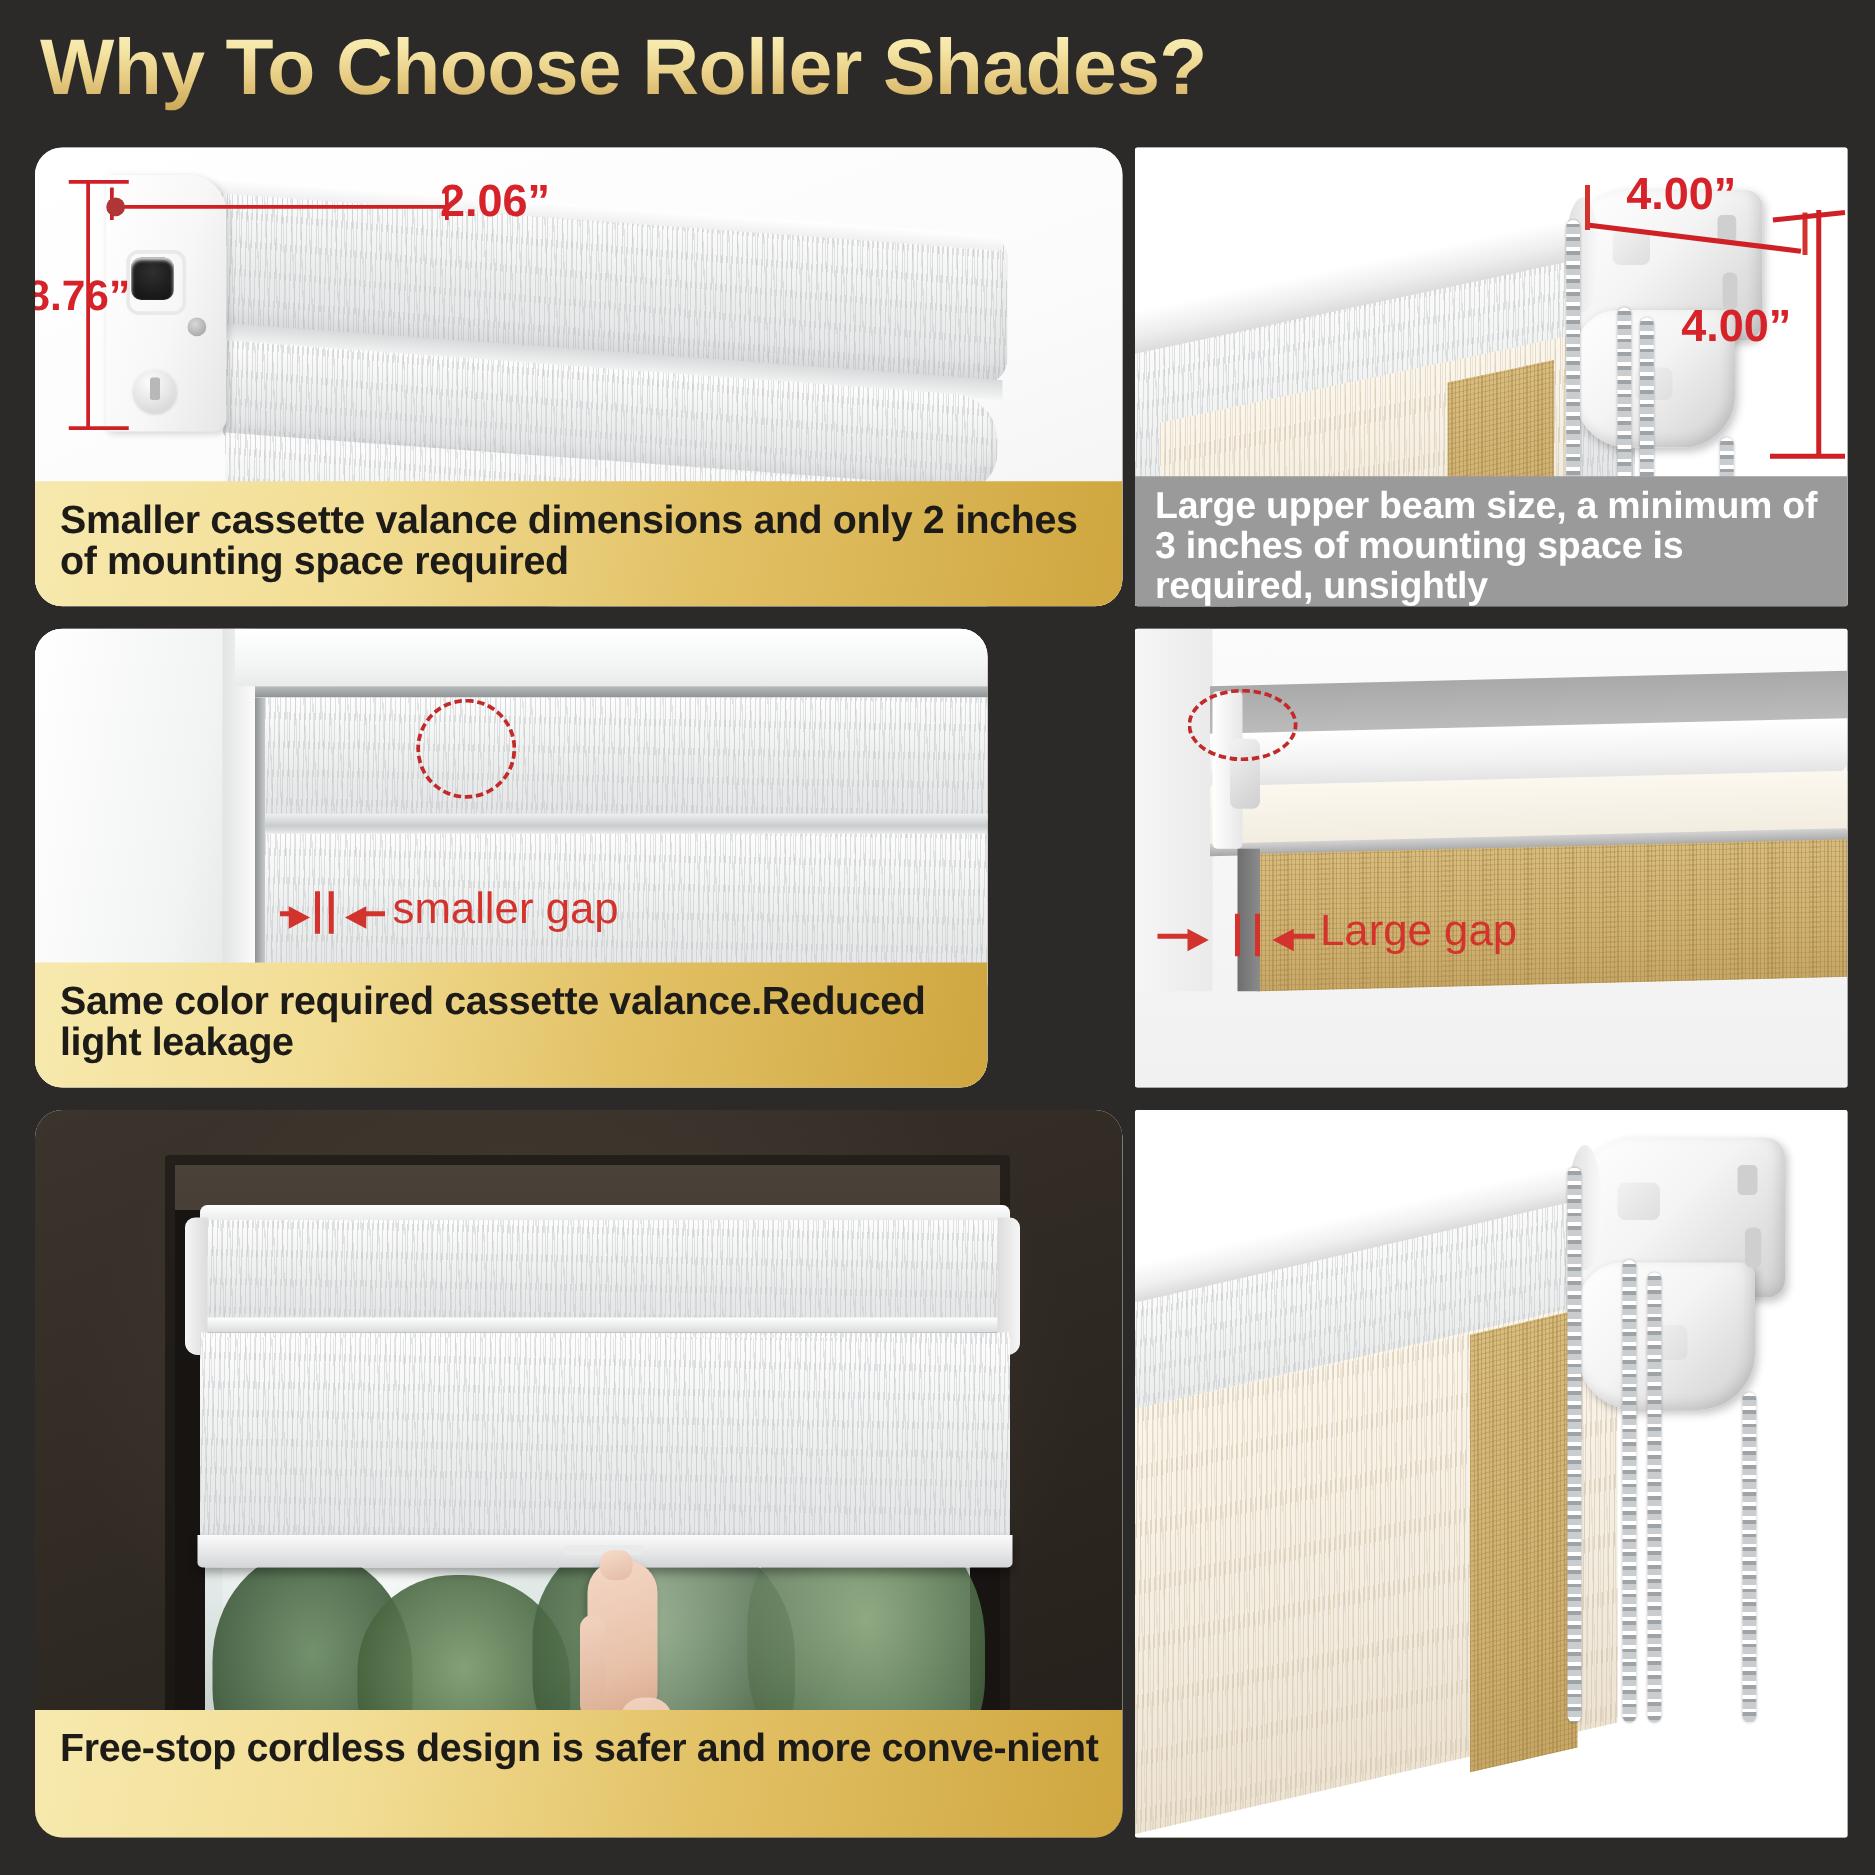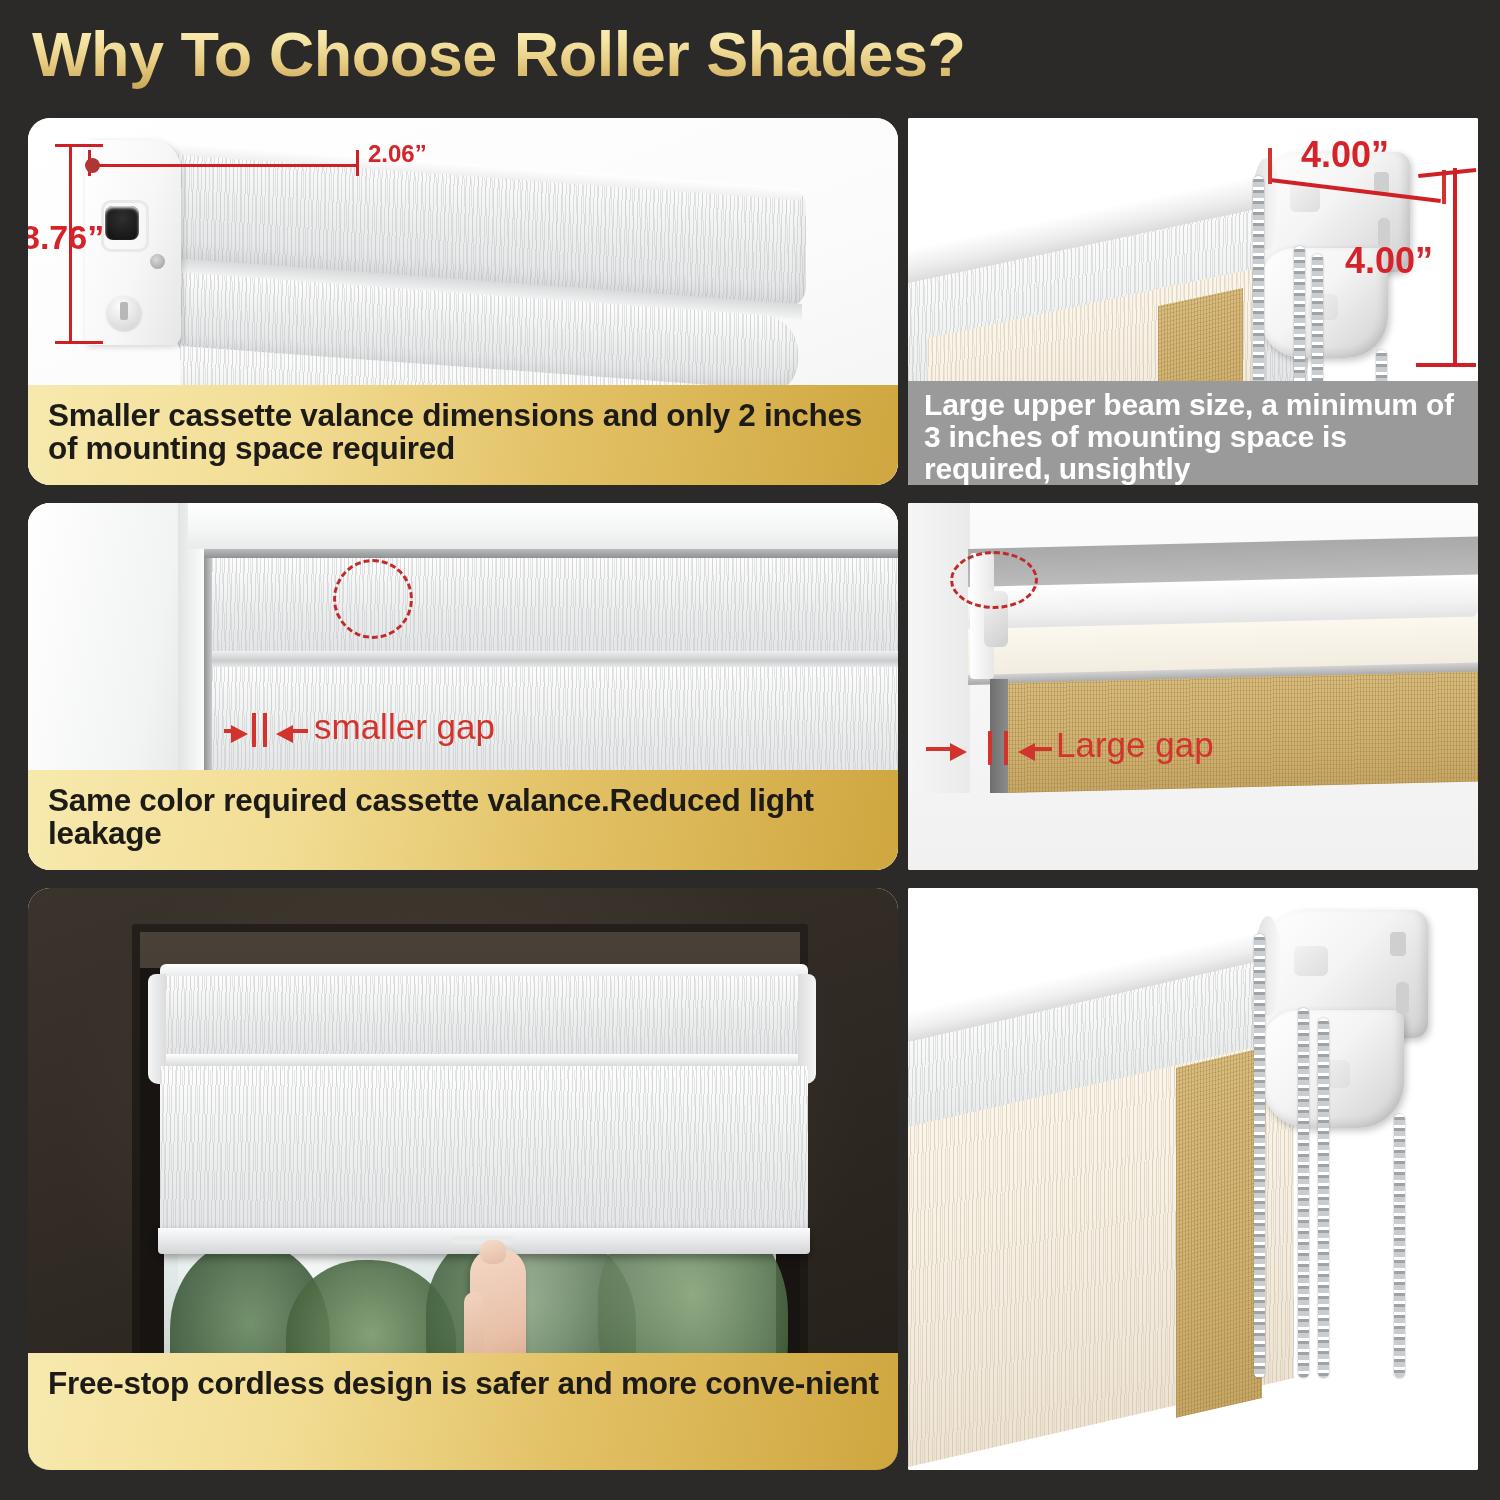--- a/index.html
+++ b/index.html
@@ -142,21 +142,21 @@
 
     <div class="dimline" style="left:41px;top:26px;width:3px;height:200px;"></div>
     <div class="dimline" style="left:27px;top:26px;width:48px;height:3px;"></div>
     <div class="dimline" style="left:27px;top:223px;width:48px;height:3px;"></div>
     <div class="dimtext" style="left:-7px;top:100px;font-size:34px;">8.76”</div>
 
     <div class="dimline" style="left:60px;top:46px;width:270px;height:3px;"></div>
     <div class="dimline" style="left:60px;top:32px;width:3px;height:26px;"></div>
     <div class="dimline" style="left:328px;top:32px;width:3px;height:26px;"></div>
     <div style="position:absolute;left:57px;top:40px;width:15px;height:15px;border-radius:50%;background:#b03535;"></div>
-    <div class="dimtext" style="left:340px;top:22px;font-size:24px;">2.06”</div>
+    <div class="dimtext" style="left:324px;top:22px;font-size:36px;">2.06”</div>
   </div>
   <div class="cap gold" style="height:100px;">Smaller cassette valance dimensions and only 2 inches of mounting space required</div>
 </div>
 
 <div class="panel right" style="left:908px;top:118px;width:570px;height:367px;">
   <div class="art">
     <div style="position:absolute;inset:0;background:#ffffff;"></div>
 
     <div class="fabric-white" style="position:absolute;left:-20px;top:62px;width:420px;height:210px;
         transform:skewY(-12deg);transform-origin:right top;"></div>
@@ -195,21 +195,21 @@
     <div class="dimtext" style="left:393px;top:16px;font-size:36px;">4.00”</div>
 
     <div class="dimline" style="left:545px;top:50px;width:4px;height:198px;"></div>
     <div class="dimline" style="left:510px;top:50px;width:58px;height:4px;transform:rotate(-6deg);transform-origin:right center;"></div>
     <div class="dimline" style="left:508px;top:245px;width:60px;height:4px;"></div>
     <div class="dimtext" style="left:437px;top:122px;font-size:36px;">4.00”</div>
   </div>
   <div class="cap gray" style="height:104px;">Large upper beam size, a minimum of 3 inches of mounting space is required, unsightly</div>
 </div>
 
-<div class="panel left" style="left:28px;top:503px;width:870px;height:367px;">
+<div class="panel left" style="left:28px;top:503px;width:762px;height:367px;">
   <div class="art">
     <div style="position:absolute;inset:0;background:linear-gradient(120deg,#ffffff,#f7f8f8);"></div>
 
     <div style="position:absolute;left:0px;top:0px;width:168px;height:285px;
         background:linear-gradient(100deg,#ffffff,#f2f3f3 70%,#e4e6e6);"></div>
     <div style="position:absolute;left:150px;top:0px;width:26px;height:285px;
         background:linear-gradient(90deg,#e2e4e4,#fbfbfb);"></div>
 
     <div style="position:absolute;left:160px;top:0px;width:710px;height:46px;
         background:linear-gradient(180deg,#ffffff,#f4f5f5 60%,#e9eaea);"></div>
@@ -345,21 +345,21 @@
     <div style="position:absolute;left:442px;top:360px;width:56px;height:120px;border-radius:26px 26px 14px 14px;
         background:linear-gradient(160deg,#f4d8c6,#e8c0a8 70%,#d8aa90);
         box-shadow:-2px 2px 6px rgba(0,0,0,.25);"></div>
     <div style="position:absolute;left:436px;top:404px;width:20px;height:82px;border-radius:10px;
         background:linear-gradient(160deg,#f2d3c0,#dcb096);"></div>
     <div style="position:absolute;left:468px;top:470px;width:42px;height:88px;border-radius:18px;
         background:linear-gradient(165deg,#f2d3bf,#d9ad93);"></div>
     <div style="position:absolute;left:452px;top:352px;width:26px;height:24px;border-radius:10px;
         background:linear-gradient(160deg,#f6ddcb,#e2bba4);"></div>
   </div>
-  <div class="cap gold" style="height:117px;">Free-stop cordless design is safer and more conve-nient</div>
+  <div class="cap gold" style="height:102px;">Free-stop cordless design is safer and more conve-nient</div>
 </div>
 
 <div class="panel right" style="left:908px;top:888px;width:570px;height:582px;">
   <div class="art">
     <div style="position:absolute;inset:0;background:#ffffff;"></div>
 
     <div class="fabric-white" style="position:absolute;left:-10px;top:48px;width:400px;height:170px;
         transform:skewY(-13deg);transform-origin:right top;"></div>
 
     <div style="position:absolute;left:-10px;top:34px;width:400px;height:30px;transform:skewY(-13deg);

